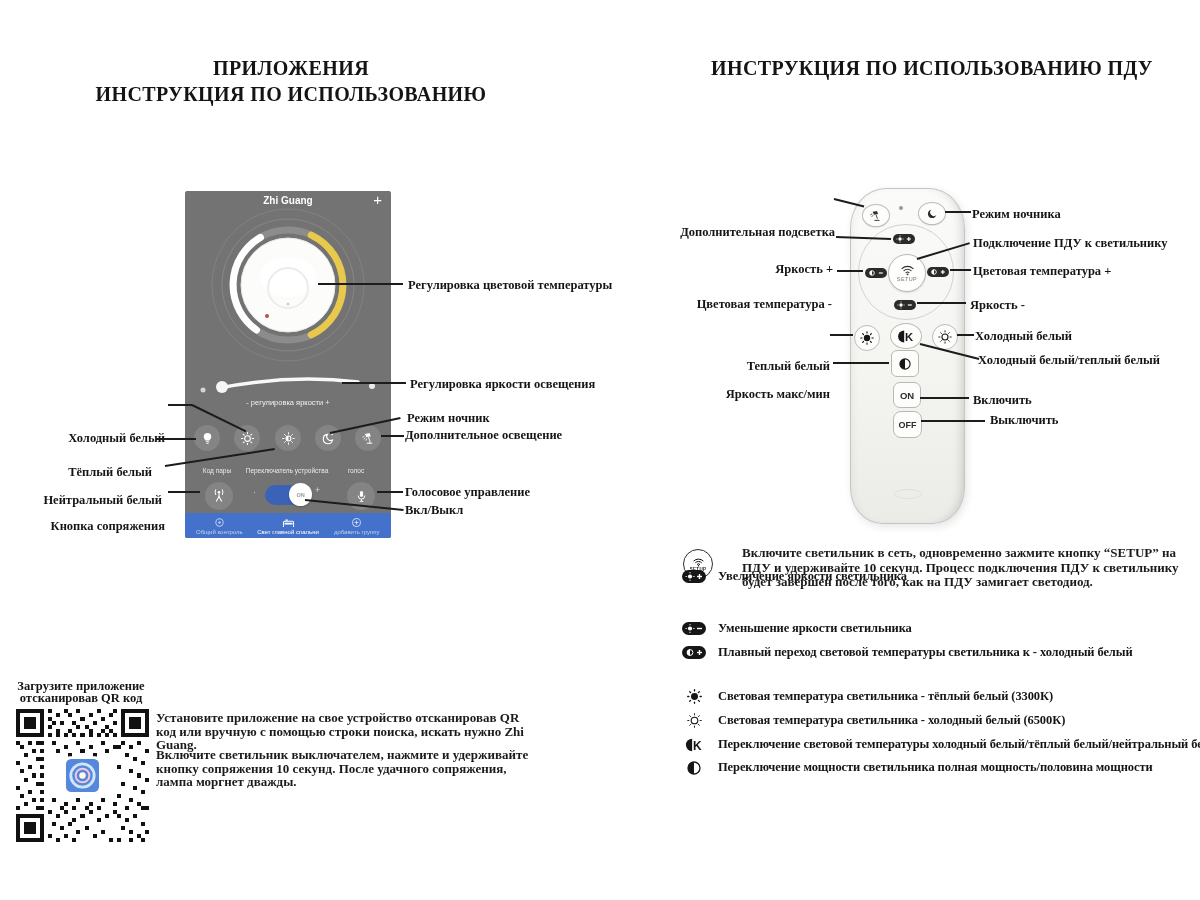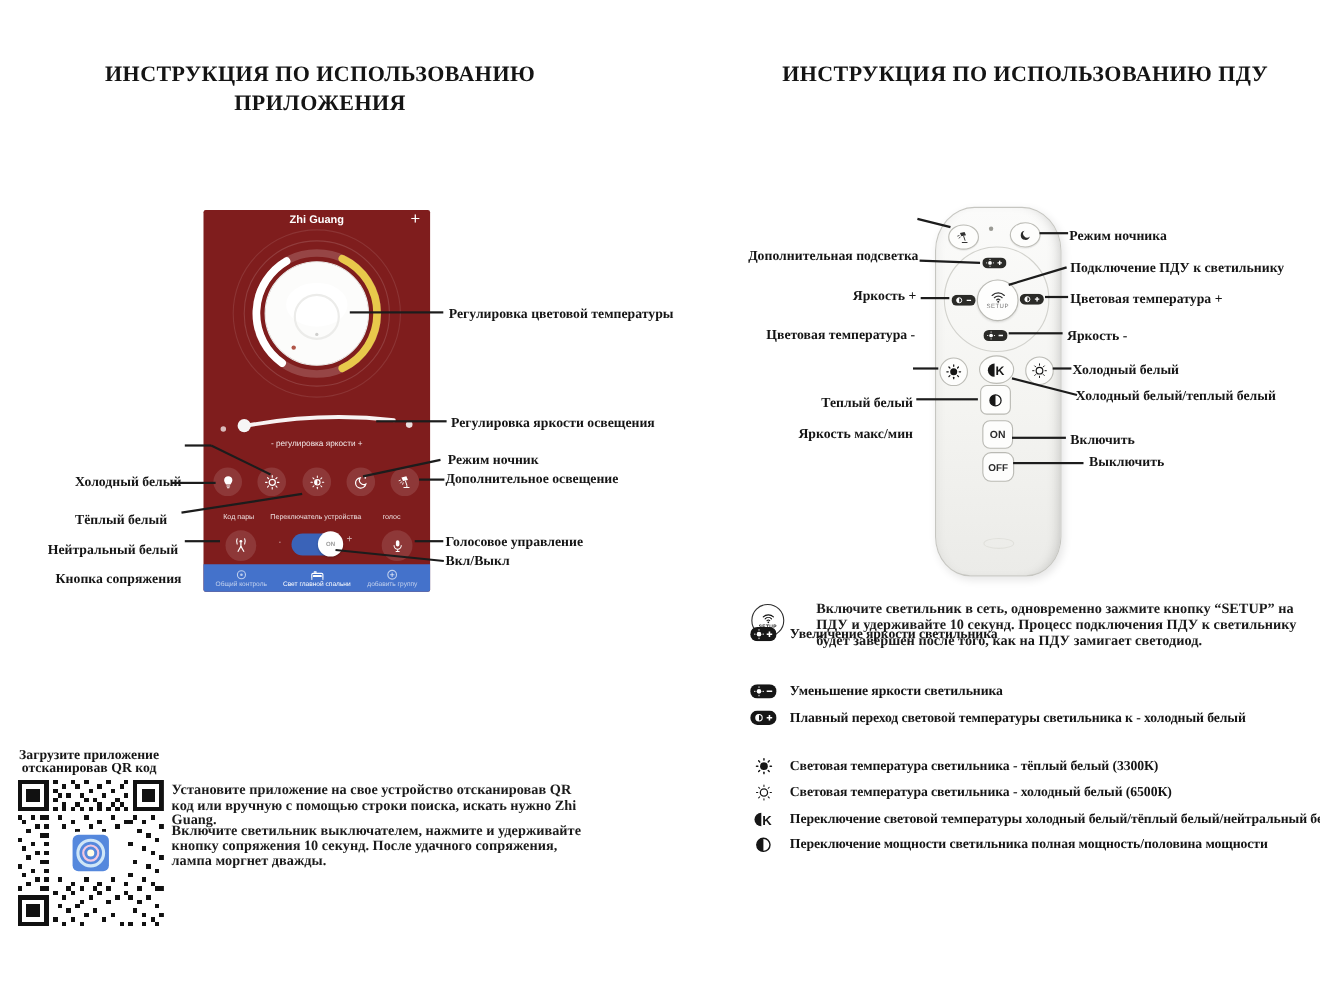--- a/index.html
+++ b/index.html
@@ -4,21 +4,21 @@
 <style>
   html,body{margin:0;padding:0;background:#fff;}
   body{font-family:"Liberation Serif","DejaVu Serif",serif;color:#1b1b1b;}
   .page{position:relative;width:1200px;height:900px;background:#fff;overflow:hidden;}
   .title{position:absolute;font-weight:700;font-size:20px;letter-spacing:.4px;text-align:center;line-height:26px;color:#141414;}
   .lbl{position:absolute;font-weight:700;font-size:12.5px;line-height:14px;white-space:nowrap;color:#151515;}
   .lbl.ra{text-align:right;margin-top:32px;}
   .ln{position:absolute;height:2px;background:#1c1c1c;transform-origin:0 50%;}
   .body-text{position:absolute;font-weight:700;font-size:13px;line-height:13.5px;color:#1b1b1b;}
   
-  .phone{position:absolute;left:185px;top:191px;width:206px;height:347px;background:#7f1d1d;border-radius:2px;}
+  .phone{position:absolute;left:185px;top:191px;width:206px;height:347px;background:#737373;border-radius:2px;}
   .ph-title{position:absolute;left:0;right:0;top:4px;text-align:center;font-family:"Liberation Sans",sans-serif;font-size:10px;font-weight:700;color:#fff;}
   .ph-plus{position:absolute;right:9px;top:1px;font-family:"Liberation Sans",sans-serif;font-size:15px;line-height:15px;color:#fff;}
   .dial-svg{position:absolute;left:18px;top:9px;}
   .bslider{position:absolute;left:10px;top:180px;}
   .ph-hint{position:absolute;left:0;right:0;top:207px;text-align:center;font-family:"Liberation Sans",sans-serif;font-size:7.5px;color:rgba(255,255,255,.9);}
   .ph-circle{position:absolute;width:26px;height:26px;border-radius:50%;background:rgba(255,255,255,.12);display:flex;align-items:center;justify-content:center;}
   .ph-sub{position:absolute;top:276px;transform:translateX(-50%);font-family:"Liberation Sans",sans-serif;font-size:6.5px;color:rgba(255,255,255,.85);white-space:nowrap;}
   .ph-ctl{position:absolute;width:28px;height:28px;border-radius:50%;background:rgba(255,255,255,.12);display:flex;align-items:center;justify-content:center;top:291px;}
   .ph-toggle{position:absolute;left:80px;top:294px;width:45px;height:20px;border-radius:10px;background:#3a63b8;}
   .ph-knob{position:absolute;right:-2px;top:-2px;width:23px;height:23px;border-radius:50%;background:#fff;box-shadow:0 1px 2px rgba(0,0,0,.25);display:flex;align-items:center;justify-content:center;font-family:"Liberation Sans",sans-serif;font-size:5.5px;font-weight:700;color:#999;}
@@ -49,22 +49,22 @@
   .legend-row{position:absolute;left:681px;display:flex;align-items:center;gap:11px;height:17px;}
   .legend-ico{width:26px;display:flex;justify-content:center;align-items:center;line-height:0;}
   .legend-text{font-weight:700;font-size:12.5px;white-space:nowrap;color:#151515;letter-spacing:-0.1px;}
 </style>
 </head>
 <body>
 
 <div class="page">
 
   <div class="title" style="left:60px;top:55px;width:462px;">
+    <div>ПРИЛОЖЕНИЯ</div>
     <div>ИНСТРУКЦИЯ ПО ИСПОЛЬЗОВАНИЮ</div>
-    <div>ПРИЛОЖЕНИЯ</div>
   </div>
 
   <div class="phone">
     <div class="ph-title">Zhi Guang</div>
     <div class="ph-plus">+</div>
 
     <svg class="dial-svg" width="170" height="170" viewBox="0 0 170 170">
       <circle cx="85" cy="85" r="76" fill="none" stroke="rgba(255,255,255,.10)" stroke-width="1"></circle>
       <circle cx="85" cy="85" r="66" fill="none" stroke="rgba(255,255,255,.14)" stroke-width="1"></circle>
       <circle cx="85" cy="85" r="55" fill="none" stroke="rgba(255,255,255,.18)" stroke-width="7"></circle>

